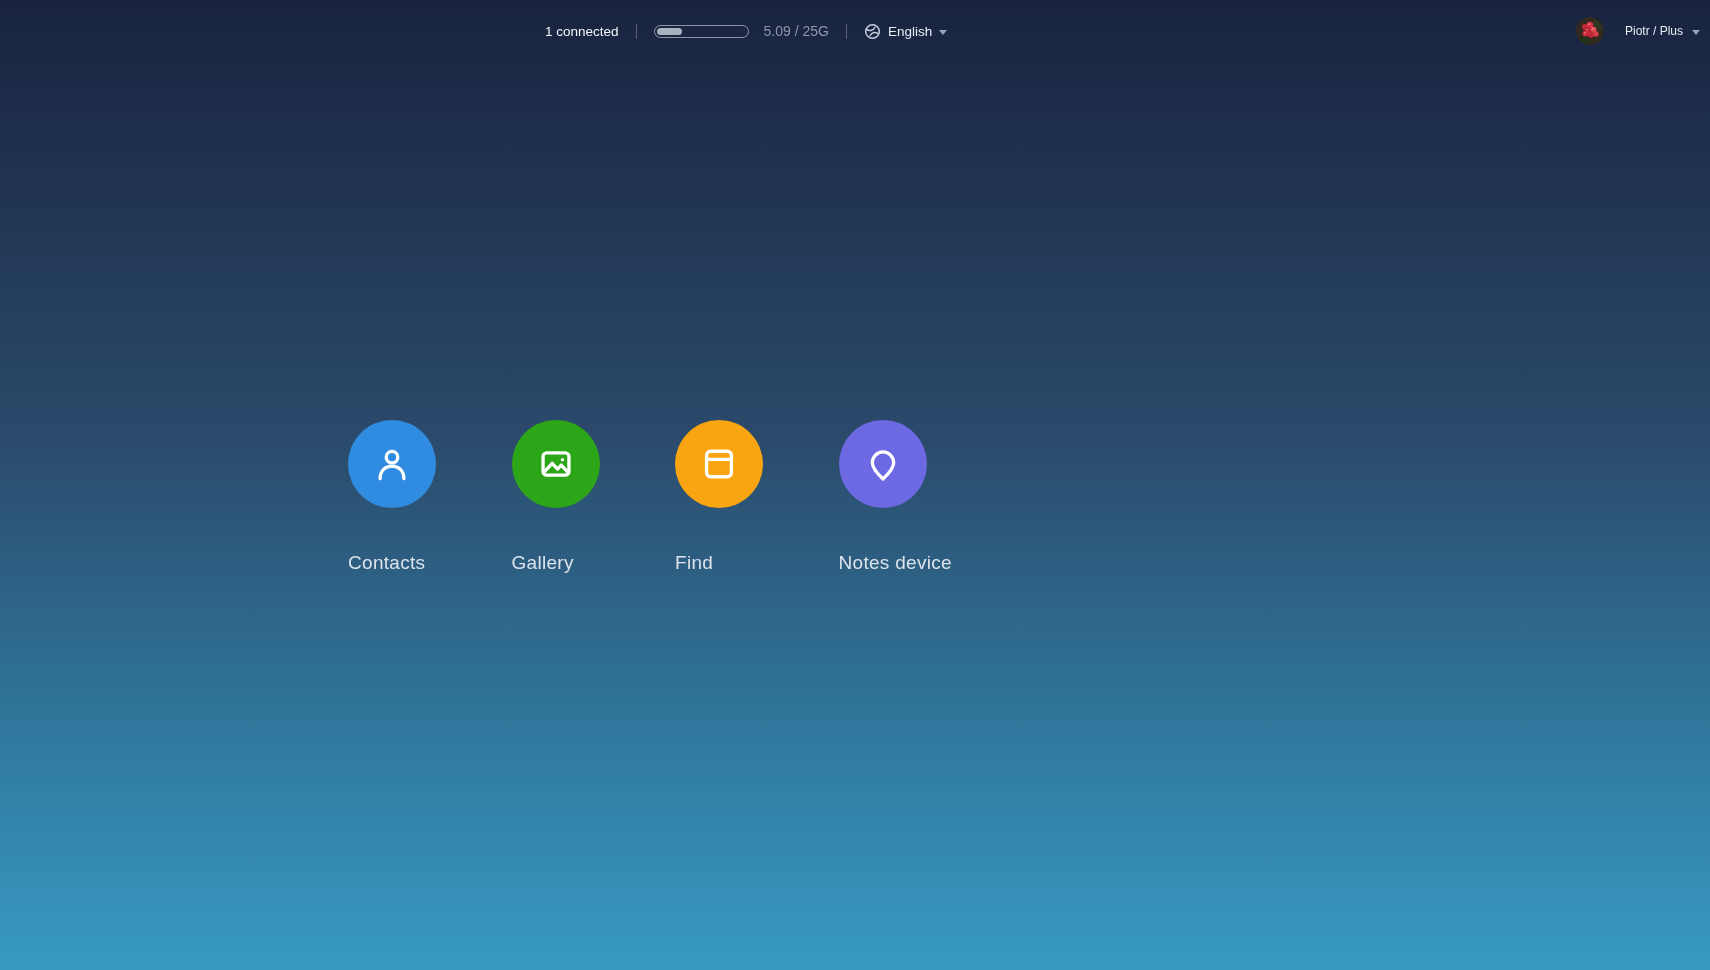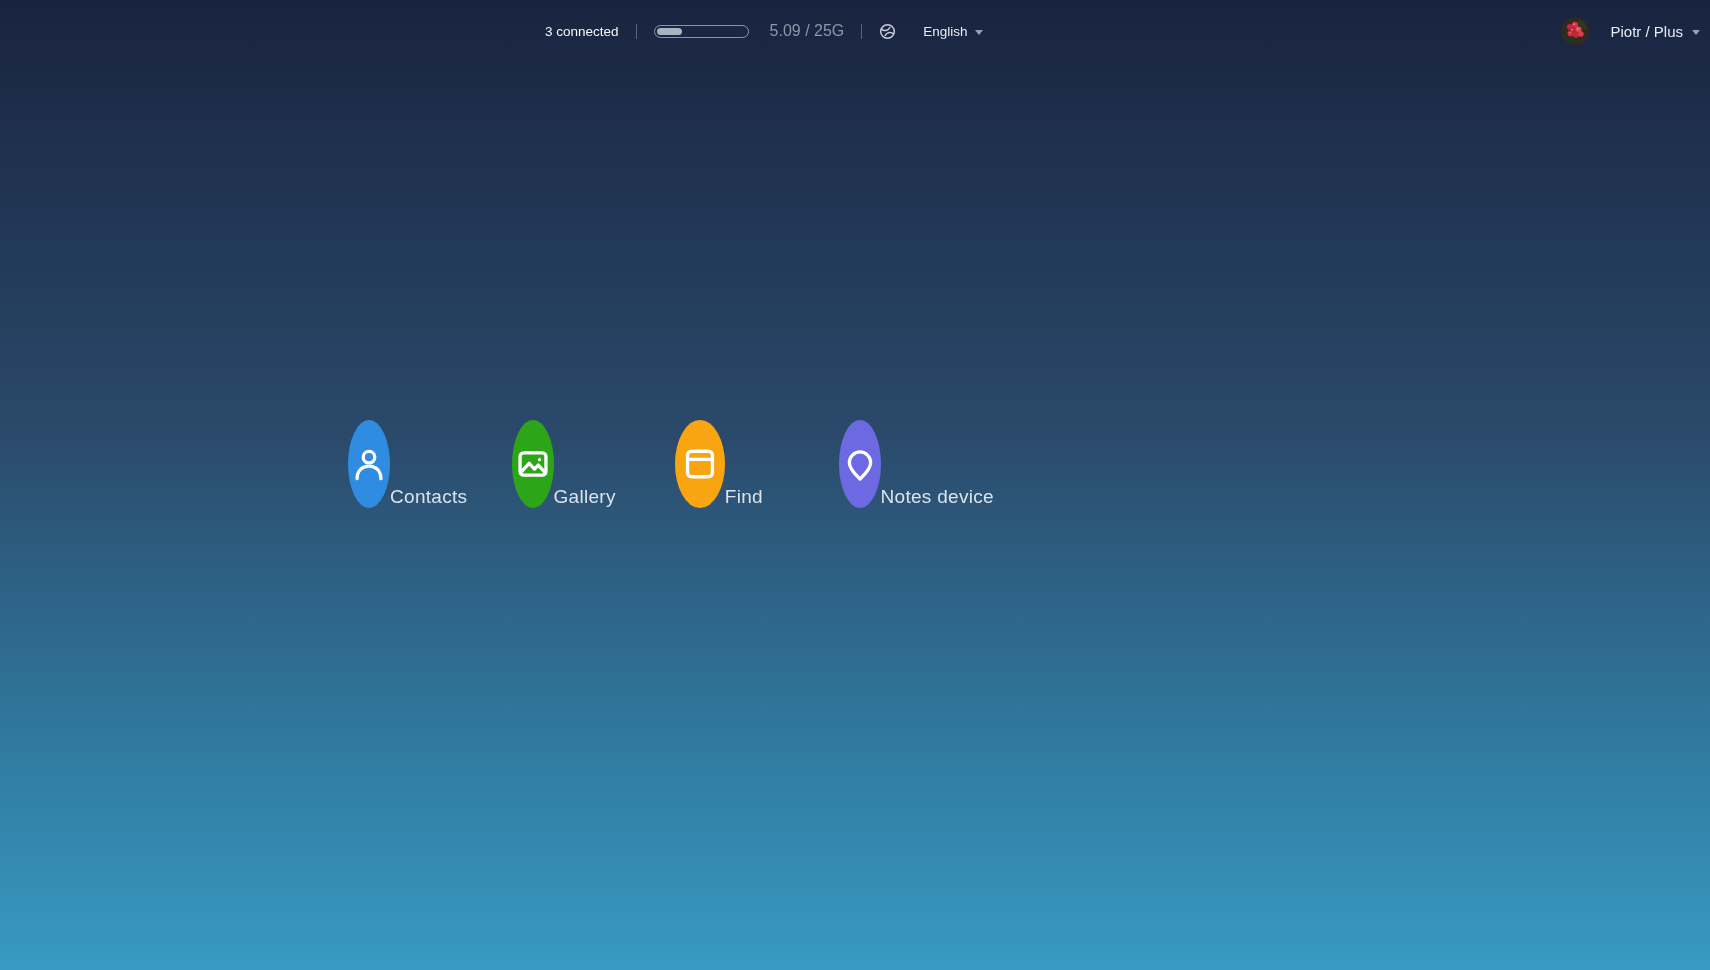--- a/index.html
+++ b/index.html
@@ -25,60 +25,60 @@
     margin:0 17px;
   }
   .storage-bar {
     width:95px; height:13px; border:1px solid rgba(255,255,255,0.5);
     border-radius:7px; position:relative; cursor:pointer;
   }
   .storage-fill {
     position:absolute; left:2px; top:2px; bottom:2px; width:27%;
     background:#A9B2BF; border-radius:5px;
   }
-  .storage-text { font-size:16px; color:#8D97A9; margin-left:21px; }
+  .storage-text { font-size:14px; color:#8D97A9; margin-left:15px; }
   .lang { display:flex; align-items:center; gap:7px; cursor:pointer; }
-  .lang-label { font-size:13.5px; color:#E8ECF2;margin-left:20px; }
+  .lang-label { font-size:13.5px; color:#E8ECF2; }
   .caret {
     width:0; height:0; margin-top:2px;
     border-left:4.5px solid transparent; border-right:4.5px solid transparent;
     border-top:5px solid #97A1B4;
   }
   .user-group {
     position:absolute; right:10px; top:0; height:62px;
     display:flex; align-items:center; gap:9px; cursor:pointer;
   }
   .avatar { width:28px; height:28px; border-radius:50%; overflow:hidden; display:block; }
-  .user-name { font-size:15px; color:#E8ECF2;padding-left:12px; }
+  .user-name { font-size:12px; color:#E8ECF2;padding-left:12px; }
 
   
   .apps-row {
     position:absolute; left:348px; top:420px;
     display:flex; gap:75.5px;
   }
-  .app { width:88px; display:flex; flex-direction:row; align-items:flex-end; cursor:pointer; }
+  .app { width:88px; display:flex; flex-direction:column; align-items:flex-start; cursor:pointer; }
   .app-circle {
     width:88px; height:88px; border-radius:50%;
     display:flex; align-items:center; justify-content:center;
   }
   .app-label {
     margin-top:44px; white-space:nowrap; text-align:center;
     font-size:19px; font-weight:300; color:#DCE3EC; letter-spacing:.3px;
   }
   svg.glyph { display:block; }
 </style>
 </head>
 <body>
 
 <div class="page">
 
   <header class="topbar">
 
     <div class="status-group">
-      <span class="connected">3 connected</span>
+      <span class="connected">1 connected</span>
       <span class="vdivider"></span>
       <div class="storage-bar">
         <div class="storage-fill" style="width: 27%;"></div>
       </div>
       <span class="storage-text">5.09 / 25G</span>
       <span class="vdivider"></span>
       <div class="lang">
         <svg class="glyph" width="17" height="17" viewBox="0 0 16 16" fill="none" stroke="#C9CFDA" stroke-width="1.4" stroke-linecap="round">
           <circle cx="8" cy="8" r="6.4"></circle>
           <path d="M2.3 5.6 C4.8 8.2 8.6 7.4 10.2 4.2"></path>

